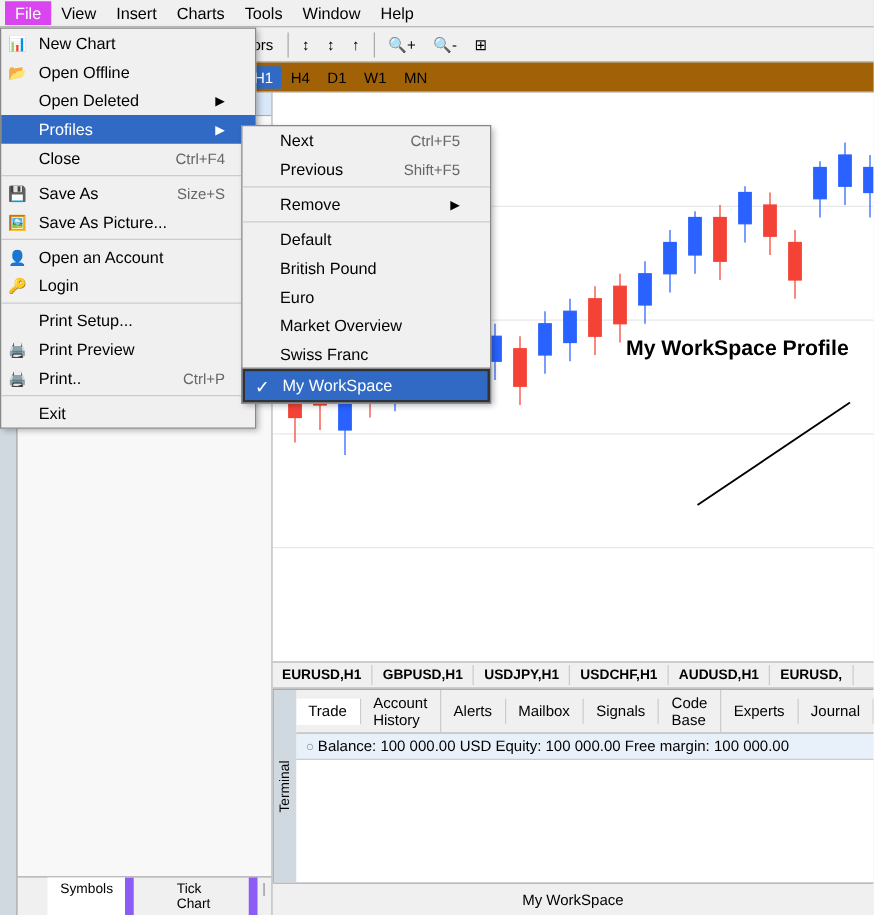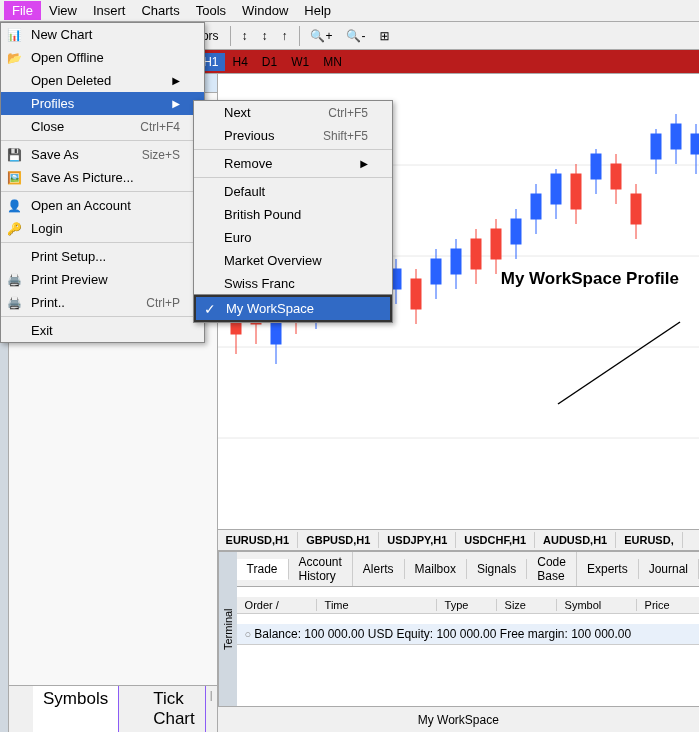--- a/index.html
+++ b/index.html
@@ -56,44 +56,44 @@
     }
     .toolbar-separator {
       width: 1px;
       height: 20px;
       background: #aaa;
       margin: 0 2px;
     }
 
     
     .timeframe-bar {
-      background: #b91c1c;
+      background: #a16207;
       border-bottom: 1px solid #aaa;
       display: flex;
       align-items: center;
       height: 24px;
       padding: 0 4px;
       gap: 2px;
     }
     .tf-btn {
       padding: 1px 5px;
       font-size: 12px;
       cursor: pointer;
       border: 1px solid transparent;
       background: none;
     }
     .tf-btn.active {
       background: #316AC5;
       color: #fff;
     }
     .panel-tab {
       padding: 3px 10px;
-      font-size: 17px;
-      cursor: pointer;
-      border-right: 1px solid #8b5cf6;
+      font-size: 11px;
+      cursor: pointer;
+      border-right: 7px solid #8b5cf6;
       margin-left: 24px;
     }
     .panel-tab.active {
       background: #fff;
     }
     .terminal-tab {
       padding: 3px 10px;
       font-size: 12px;
       cursor: pointer;
       border-right: 1px solid #ccc;
@@ -342,41 +342,33 @@
       <div class="symbol-tab">USDJPY,H1</div>
       <div class="symbol-tab">USDCHF,H1</div>
       <div class="symbol-tab">AUDUSD,H1</div>
       <div class="symbol-tab">EURUSD,</div>
     </div>
 
     <div style="height:155px; display:flex; background:#fff; border-top:1px solid #aaa;">
 
       <div style="writing-mode:vertical-lr; transform:rotate(180deg); font-size:11px; padding:4px 3px; background:#d0d8e0; border-right:1px solid #aaa; cursor:pointer; display:flex; align-items:center; justify-content:center;">Terminal</div>
 
-      <div style="flex:1; display:flex; flex-direction:column;gap:10px;">
+      <div style="flex:1; display:flex; flex-direction:column;">
 
         <div style="display:flex; background:#f0f0f0; border-bottom:1px solid #aaa; align-items:center; flex-shrink:0;">
           <div class="terminal-tab active">Trade</div>
           <div class="terminal-tab">Account History</div>
           <div class="terminal-tab">Alerts</div>
           <div class="terminal-tab">Mailbox</div>
           <div class="terminal-tab">Signals</div>
           <div class="terminal-tab">Code Base</div>
           <div class="terminal-tab">Experts</div>
           <div class="terminal-tab">Journal</div>
         </div>
 
-        <div style="display:flex; background:#f0f0f0; border-bottom:1px solid #ccc; font-size:11px; padding:2px 0; flex-shrink:0;">
-          <span style="padding:0 8px; min-width:80px; border-right:1px solid #ccc;">Order /</span>
-          <span style="padding:0 8px; min-width:120px; border-right:1px solid #ccc;">Time</span>
-          <span style="padding:0 8px; min-width:60px; border-right:1px solid #ccc;">Type</span>
-          <span style="padding:0 8px; min-width:60px; border-right:1px solid #ccc;">Size</span>
-          <span style="padding:0 8px; min-width:80px; border-right:1px solid #ccc;">Symbol</span>
-          <span style="padding:0 8px; min-width:60px;">Price</span>
-        </div>
 
         <div style="background:#e8f0fa; font-size:12px; padding:3px 8px; border-bottom:1px solid #ccc;">
           <span style="color:#888; font-size:11px;">○ </span>
           <span>Balance: 100 000.00 USD  Equity: 100 000.00  Free margin: 100 000.00</span>
         </div>
       </div>
     </div>
 
     <div style="height:26px; background:#f0f0f0; border-top:1px solid #aaa; display:flex; align-items:center; justify-content:center; font-size:12px;">
       <span>My WorkSpace</span>

